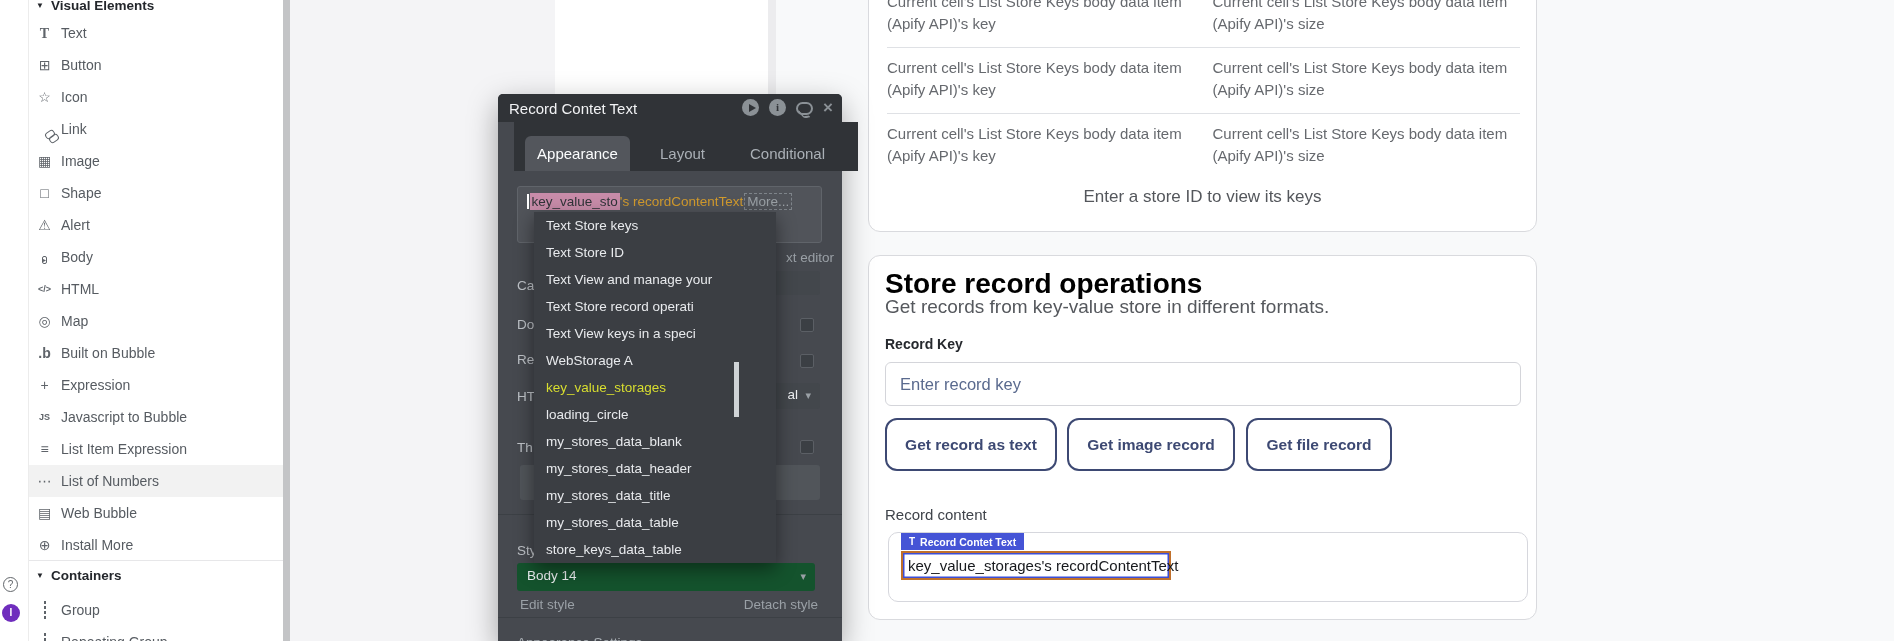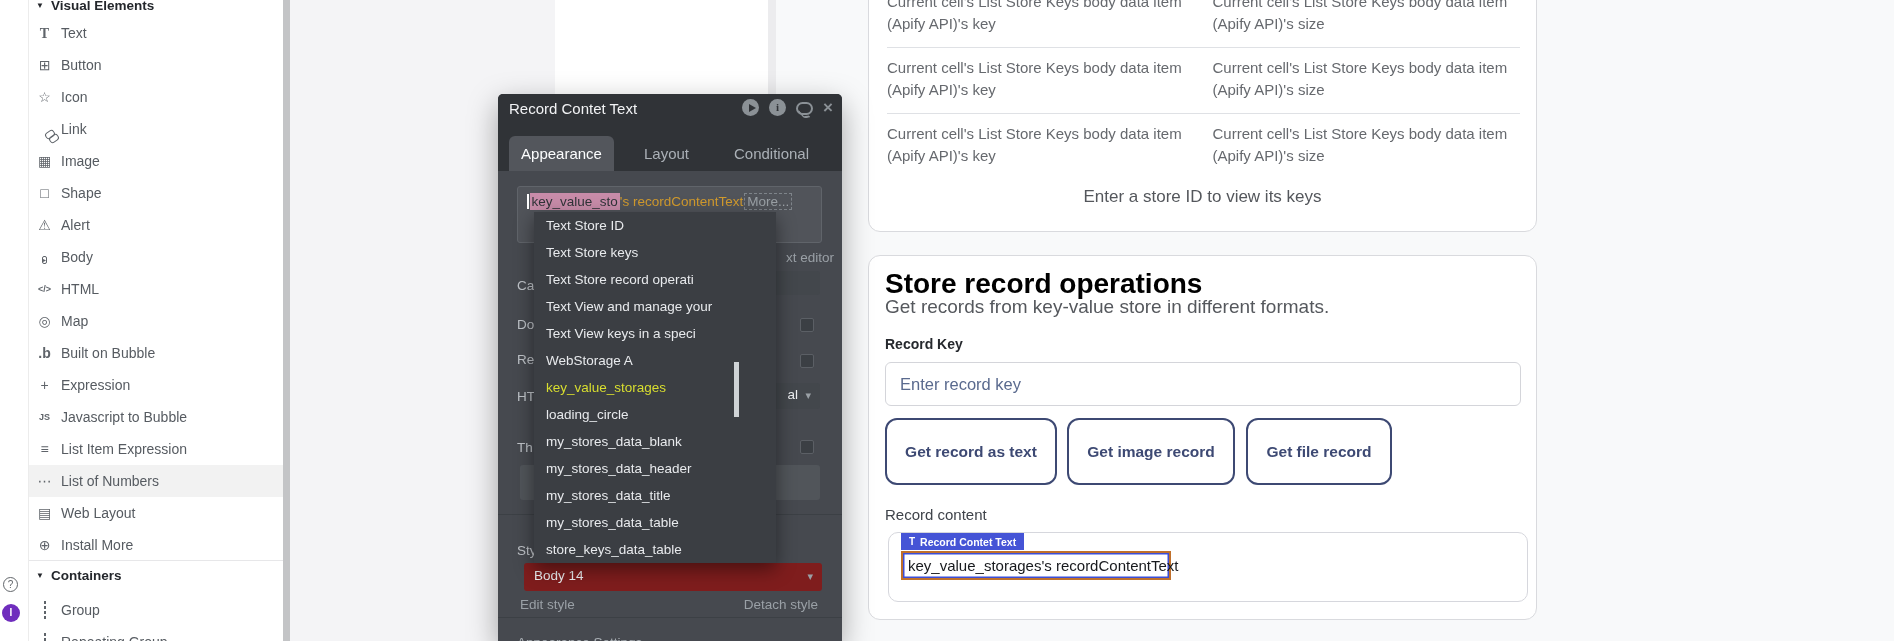--- a/index.html
+++ b/index.html
@@ -51,21 +51,21 @@
     font-size:17px; color:#54575c; }
 
   #card-ops { left:868px; top:255px; width:669px; height:365px; }
   .ops-title { position:absolute; left:16px; top:12px; font-size:28px; font-weight:bold; color:#000000;}
   .ops-sub { position:absolute; left:16px; top:40px; font-size:19px; color:#55585d;}
   .ops-label { position:absolute; left:16px; top:80px; font-size:14px; font-weight:bold; color:#26292e;}
   .ops-input { position:absolute; left:16px; top:106px; width:636px; height:44px; background:#fff;
     border:1.5px solid #d4d5da; border-radius:6px; padding:0 14px; font-size:16.5px; color:#2b3a5e;
     font-family:"Liberation Sans", sans-serif;}
   .ops-input::placeholder { color:#5a6a8e; opacity:1;}
-  .ops-btn { position:absolute; top:162px; height:67px; background:#fff; border:2px solid #3d4973;
+  .ops-btn { position:absolute; top:162px; height:53px; background:#fff; border:2px solid #3d4973;
     border-radius:12px; color:#3d4973; font-weight:bold; font-size:15.5px;
     font-family:"Liberation Sans", sans-serif; cursor:pointer;text-align:center;}
   .rc-label { position:absolute; left:16px; top:250px; font-size:15px; color:#3f434a;}
   .rc-group { position:absolute; left:19px; top:276px; width:640px; height:70px;
     border:1.5px solid #d6d7dd; border-radius:10px; background:#fff;}
   .rc-badge { position:absolute; left:32px; top:277px; height:17px; background:#4554d6; color:#fff;
     font-size:10.5px; font-weight:bold; display:flex; align-items:center; gap:5px; padding:0 8px; z-index:3;}
   .rc-badge .t-ico { font-size:10px; font-weight:bold; }
   .rc-element { position:absolute; left:32px; top:295px; width:270px; height:29px; background:#fff;
     border:2px solid #c0702b; box-shadow:inset 0 0 0 1.5px #3b4ed8; font-size:15px; color:#17191d;
@@ -81,21 +81,21 @@
   .ic-circle .tri { position:absolute; left:6.5px; top:4.5px; width:0; height:0;
     border-left:7px solid #303337; border-top:4px solid transparent; border-bottom:4px solid transparent;}
   .ic-circle .i-glyph { position:absolute; width:100%; text-align:center; top:1.5px;
     color:#303337; font-size:11px; font-weight:bold; font-family:"Liberation Serif", serif;}
   .ic-chat { width:17px; height:13px; border:2px solid #8b9196; border-radius:7px; position:relative; margin-top:1px; cursor:pointer;}
   .ic-chat::after { content:""; position:absolute; left:2px; bottom:-5px; width:6px; height:6px;
     background:transparent; border-left:2px solid #8b9196; border-bottom:2px solid #8b9196;
     transform:skewX(35deg) rotate(-8deg); border-radius:0 0 0 3px;}
   .ic-close { color:#8b9196; font-size:17px; font-weight:bold; line-height:17px; cursor:pointer;}
 
-  #tabbar { position:absolute; left:0; top:28px; width:344px; height:49px; background:#303337;}
+  #tabbar { position:absolute; left:16px; top:28px; width:344px; height:49px; background:#303337;}
   .tab { position:absolute; top:14px; height:35px; width:105px; text-align:center; line-height:35px;
     font-size:15px; color:#aab0b6; cursor:pointer;}
   .tab.active { background:#53565c; border-radius:6px 6px 0 0; color:#fcfdfe;}
 
   #expr-field { position:absolute; left:19px; top:92px; width:305px; height:57px; background:#51545a;
     border:1px solid #60646a; border-radius:3px; padding:6px 9px; font-size:13.5px; cursor:text;}
   .expr-line { display:flex; align-items:center; white-space:nowrap;}
   .caret-bar { width:1.5px; height:15px; background:#fff; margin-right:1px;}
   .tok-pink { background:#c88ca9; color:#2f3338; padding:1px 2px;}
   .tok-orange { color:#d29b2d; }
@@ -226,21 +226,21 @@
   <div class="sb-item" style="top:433px">
       <span class="sb-ico">≡</span>
       <span>List Item Expression</span>
     </div>
   <div class="sb-item hover" style="top:465px">
       <span class="sb-ico">⋯</span>
       <span>List of Numbers</span>
     </div>
   <div class="sb-item" style="top:497px">
       <span class="sb-ico">▤</span>
-      <span>Web Layout</span>
+      <span>Web Bubble</span>
     </div>
   <div class="sb-item" style="top:529px">
       <span class="sb-ico">⊕</span>
       <span>Install More</span>
     </div>
 
   <div class="sec-head" style="top:568px">
     <span class="sec-caret">▼</span>
     <span>Containers</span>
   </div>
@@ -304,35 +304,35 @@
   </div>
 
   <div class="panel-row-label" style="top:346px">Th</div>
   <div class="panel-check" style="top:346px"></div>
 
   <div class="panel-box" style="left:22px; top:371px; width:300px; height:35px; background:#51555a"></div>
 
   <div class="panel-divider" style="top:420px"></div>
 
   <div class="panel-row-label" style="top:449px">Sty</div>
-  <div class="panel-box" style="left:26px; top:469px; width:298px; height:28px; background:#7f1d1d">
+  <div class="panel-box" style="left:19px; top:469px; width:298px; height:28px; background:#14532d">
     <span class="sel-text">Body 14</span>
     <span class="sel-caret" style="top:7px">▾</span>
   </div>
   <div class="link-gray" style="left:22px; top:503px">Edit style</div>
   <div class="link-gray" style="right:24px; top:503px">Detach style</div>
 
   <div class="panel-divider" style="top:523px"></div>
   <div class="panel-row-label" style="top:541px; color:#aab0b5">Appearance Settings</div>
 
   <div id="dropdown">
+    <div class="dd-item">Text Store keys</div>
     <div class="dd-item">Text Store ID</div>
-    <div class="dd-item">Text Store keys</div>
+    <div class="dd-item">Text View and manage your</div>
     <div class="dd-item">Text Store record operati</div>
-    <div class="dd-item">Text View and manage your</div>
     <div class="dd-item">Text View keys in a speci</div>
     <div class="dd-item">WebStorage A</div>
     <div class="dd-item dd-highlight">key_value_storages</div>
     <div class="dd-item">loading_circle</div>
     <div class="dd-item">my_stores_data_blank</div>
     <div class="dd-item">my_stores_data_header</div>
     <div class="dd-item">my_stores_data_title</div>
     <div class="dd-item">my_stores_data_table</div>
     <div class="dd-item">store_keys_data_table</div>
   </div>

